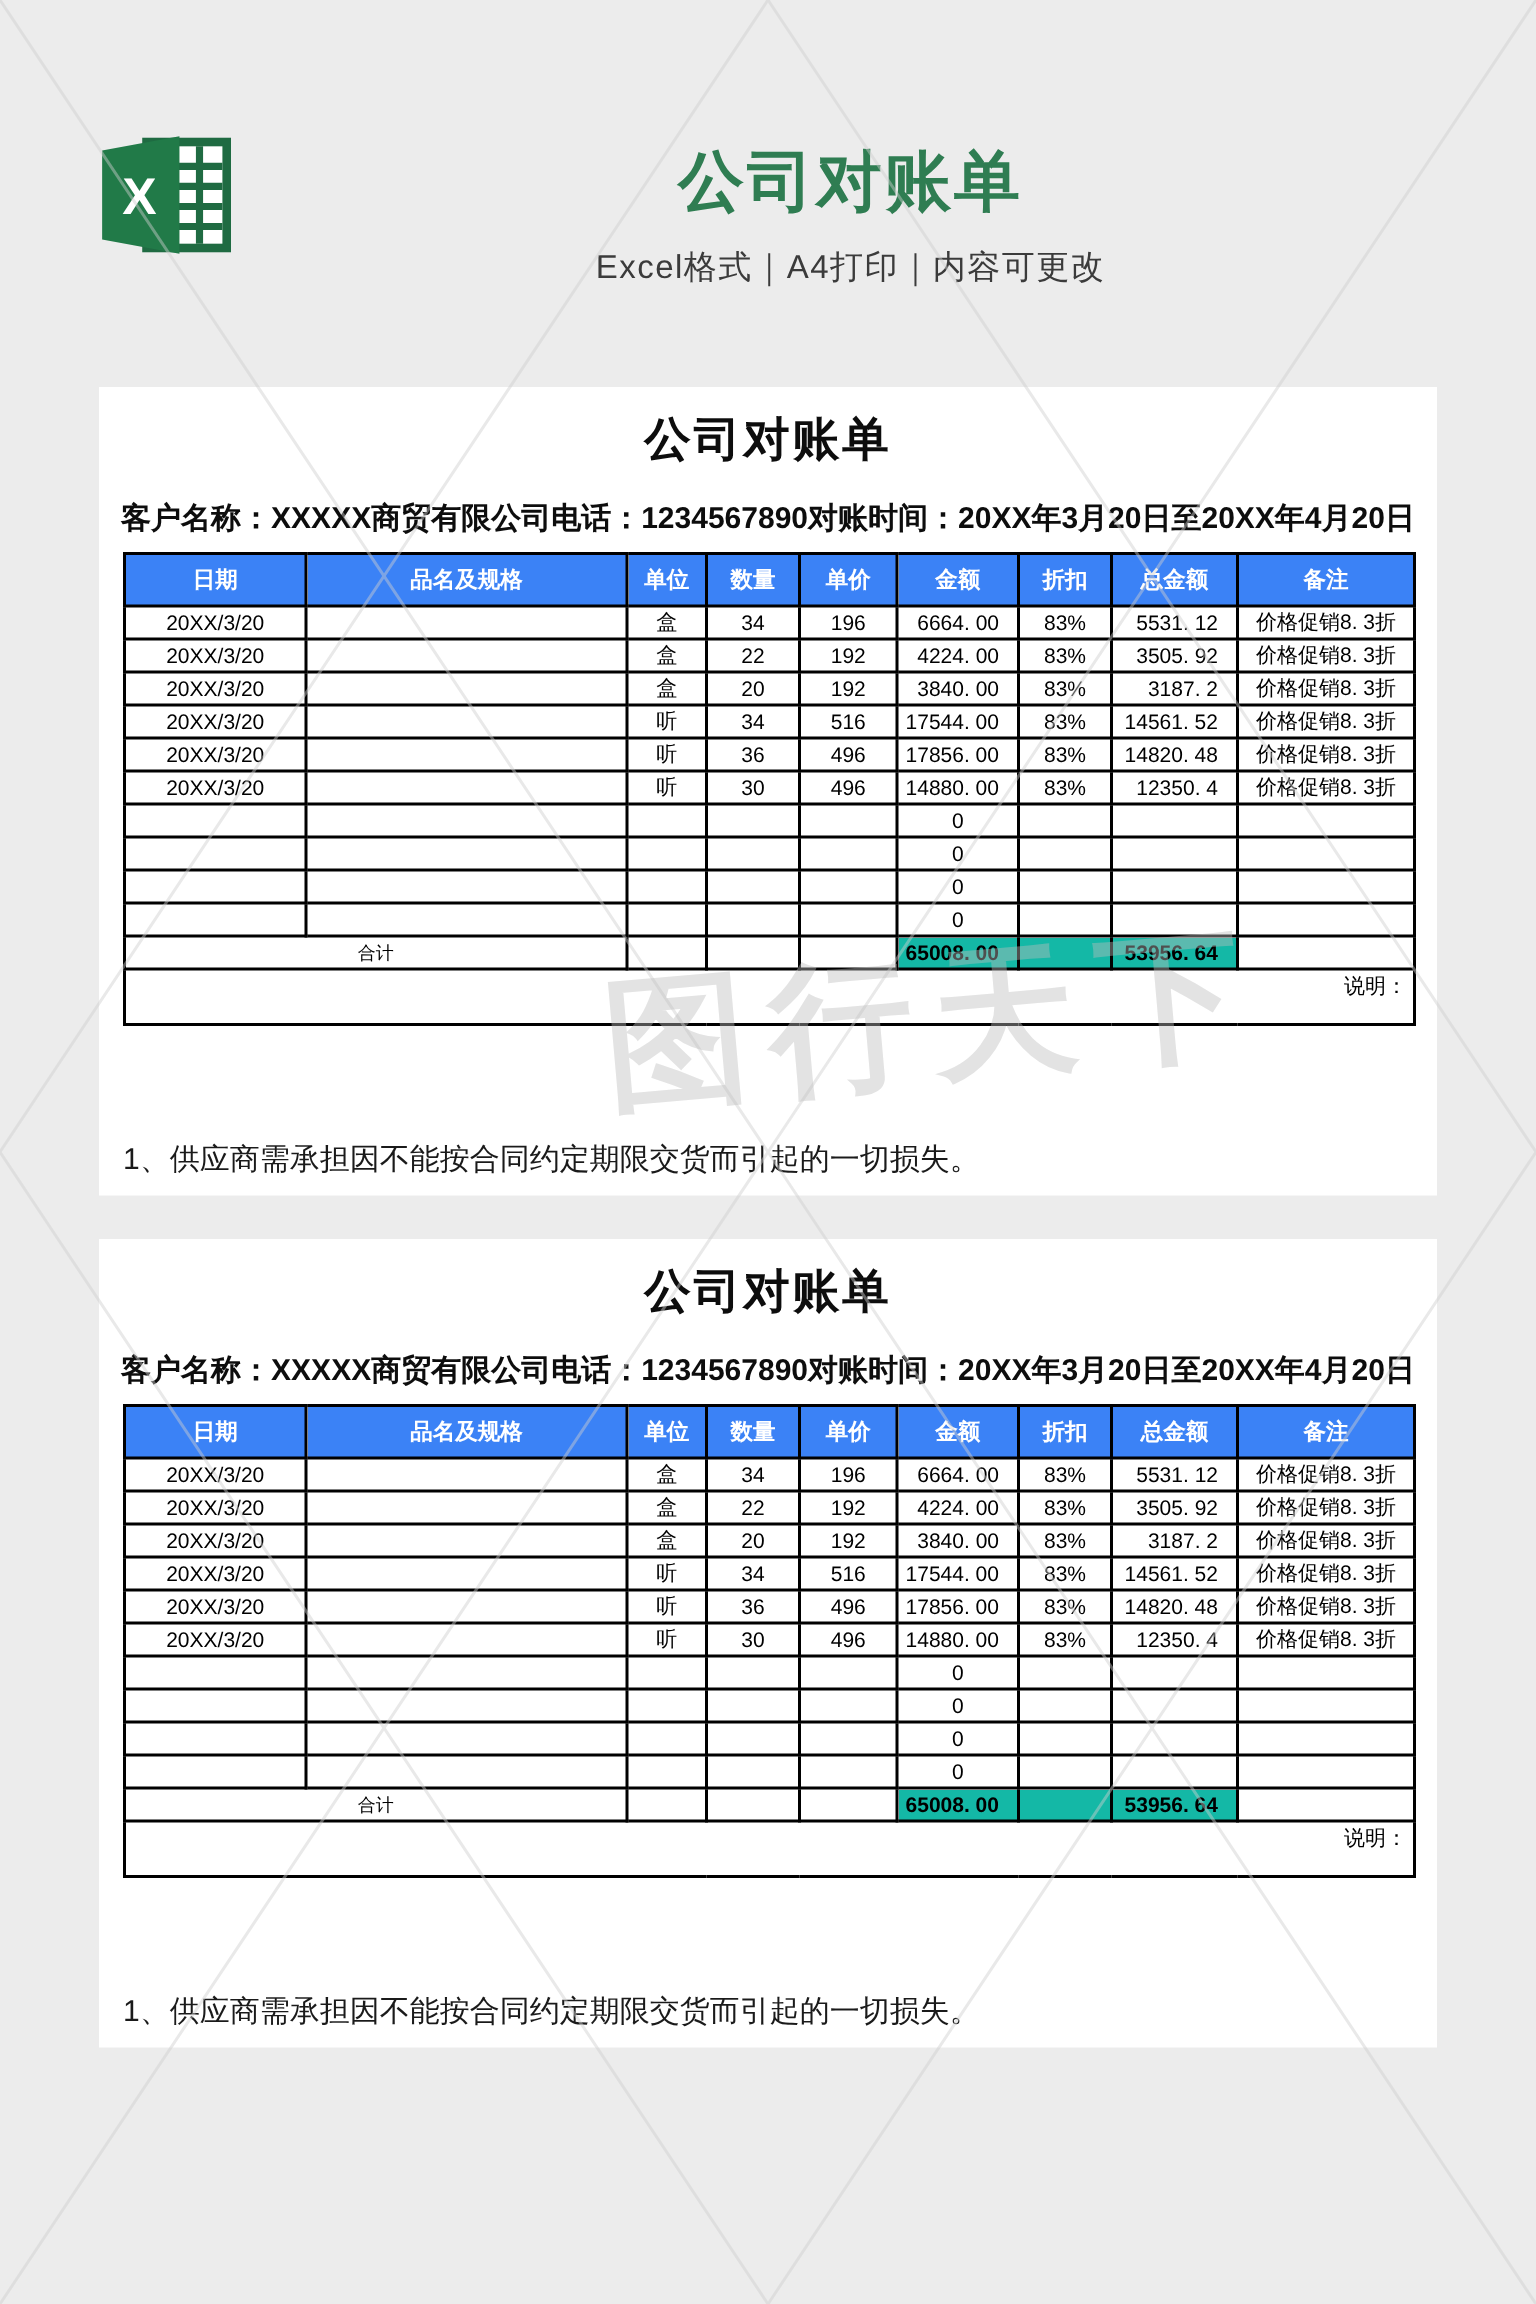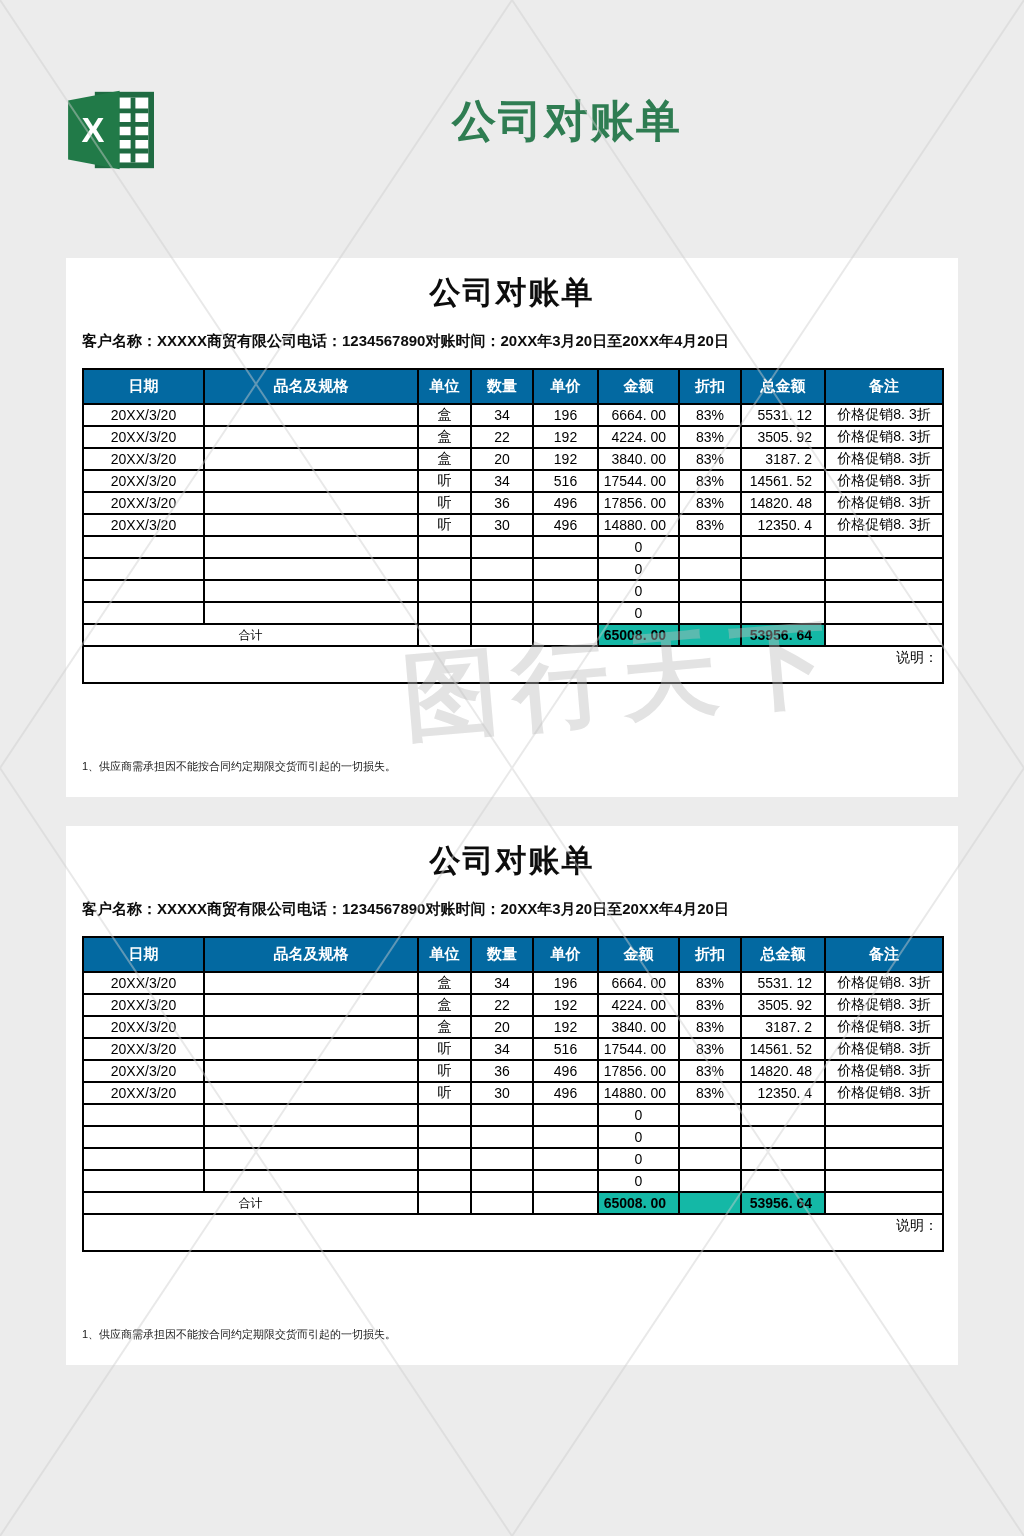--- a/index.html
+++ b/index.html
@@ -18,33 +18,33 @@
   .head-title { font-size:44px; font-weight:bold; color:#2f7d52; letter-spacing:2px; }
   .head-sub { margin-top:12px; font-size:22px; color:#3b3b3b; letter-spacing:1px; }
 
   
   .sheet { position:absolute; left:66px; width:892px; height:539px; background:#ffffff; }
   #sheet1 { top:258px; }
   #sheet2 { top:826px; }
   .sheet-title { position:absolute; top:14px; left:0; width:100%; text-align:center;
                  font-size:31px; font-weight:bold; letter-spacing:2px; color:#0d0d0d; }
   .info-row { position:absolute; top:74px; left:16px; width:860px;
-              display:flex; justify-content:flex-start;
-              font-size:15px; font-weight:bold; color:#0d0d0d; white-space:nowrap; }
+              display:flex; justify-content:center;
+              font-size:20px; font-weight:bold; color:#0d0d0d; white-space:nowrap; }
   .acct-table { position:absolute; top:110px; left:16px; width:860px;
                 border-collapse:collapse; table-layout:fixed; border:2px solid #000; }
   .acct-table th, .acct-table td { border:2px solid #000; overflow:hidden; white-space:nowrap; }
-  .acct-table th { background:#0369a1; color:#fff; font-size:15px; font-weight:bold;
+  .acct-table th { background:#3b82f6; color:#fff; font-size:15px; font-weight:bold;
                    height:35px; text-align:center; }
   .acct-table td { height:22px; font-size:14px; text-align:center; padding:0 2px; }
   td.r { text-align:right; padding-right:12px; }
   td.hl { background:#14b8a6;font-weight:bold; }
   td.total-label { text-align:center; font-size:12px; }
   td.remark-cell { height:37px; text-align:right; vertical-align:top; padding:2px 4px; font-size:14px; }
-  .sheet-note { position:absolute; top:501px; left:16px; font-size:11px; color:#1a1a1a; }
+  .sheet-note { position:absolute; top:501px; left:16px; font-size:20px; color:#1a1a1a; }
 
   
   .watermark { position:absolute; left:0; top:0; pointer-events:none; z-index:9; }
   .wm-text { font-family:"DejaVu Serif","Liberation Serif",serif; font-weight:bold; letter-spacing:14px; }
 </style>
 </head>
 <body>
 
 <div class="page-header">
   <svg class="logo" viewBox="0 0 100 88" aria-hidden="true">
@@ -56,20 +56,21 @@
       <line x1="38" y1="24" x2="88" y2="24"></line>
       <line x1="38" y1="38" x2="88" y2="38"></line>
       <line x1="38" y1="52" x2="88" y2="52"></line>
       <line x1="38" y1="66" x2="88" y2="66"></line>
     </g>
     <polygon points="4,13 58,3 58,85 4,75" fill="#217a48"></polygon>
     <text x="30" y="57" font-size="36" font-weight="bold" fill="#ffffff" text-anchor="middle" font-family="Liberation Sans, sans-serif">X</text>
   </svg>
   <div class="head-text">
     <div class="head-title">公司对账单</div>
+    <div class="head-sub">Excel格式｜A4打印｜内容可更改</div>
   </div>
 </div>
 
 <section class="sheet" id="sheet1">
   <div class="sheet-title">公司对账单</div>
   <div class="info-row">
     <span><span>客户名称：</span><span>XXXXX商贸有限公司</span></span>
     <span><span>电话：</span><span>1234567890</span></span>
     <span><span>对账时间：</span><span>20XX年3月20日至20XX年4月20日</span></span>
   </div>

